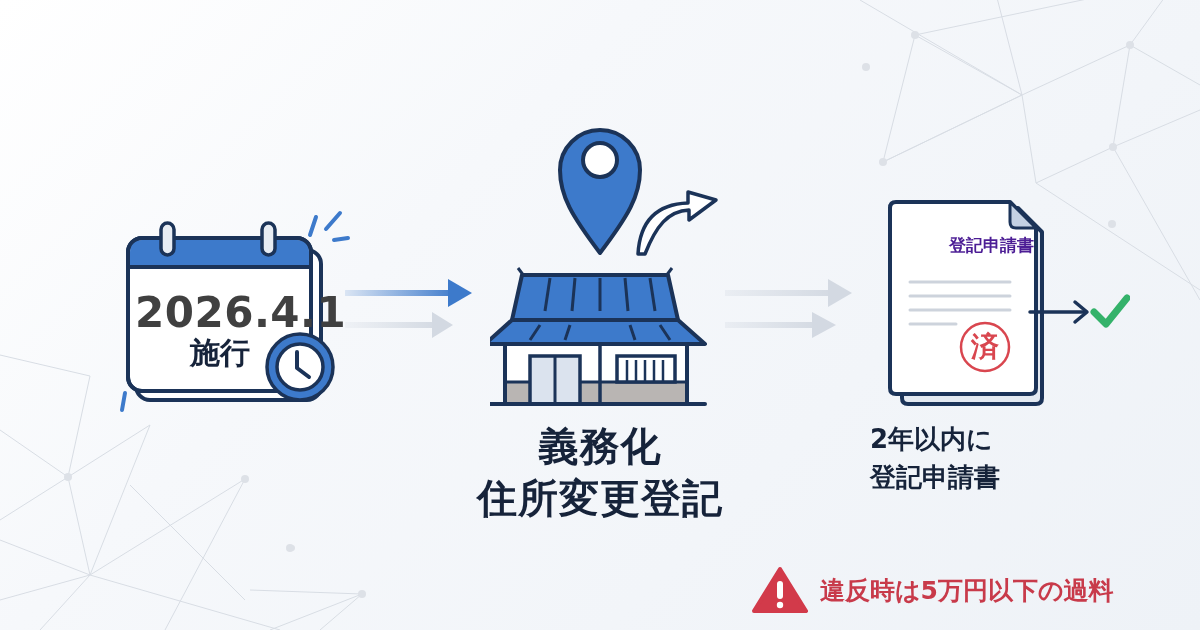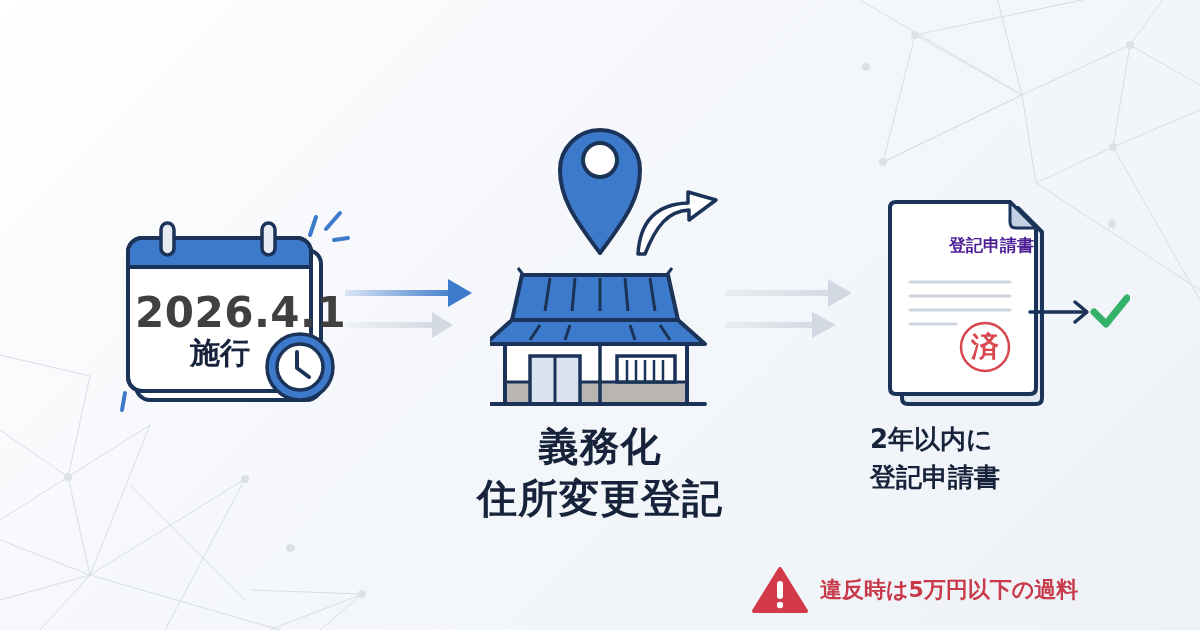--- a/index.html
+++ b/index.html
@@ -90,21 +90,21 @@
 
     .warning {
       position: absolute;
       left: 752px; top: 566px;
       height: 48px;
       display: flex;
       align-items: center;
       gap: 12px;
     }
     .warning-text {
-      font-size: 22px;
+      font-size: 25px;
       font-weight: bold;
       color: #c83a4a;
       white-space: nowrap;
     }
   </style>
 </head>
 <body>
 
 <svg class="bg-net" viewBox="0 0 1200 630">
   <g stroke="#d8dde4" stroke-width="1" fill="none">

